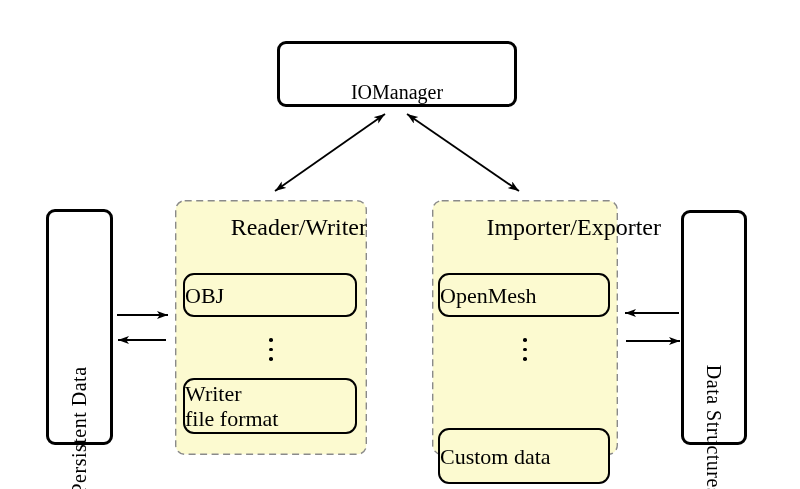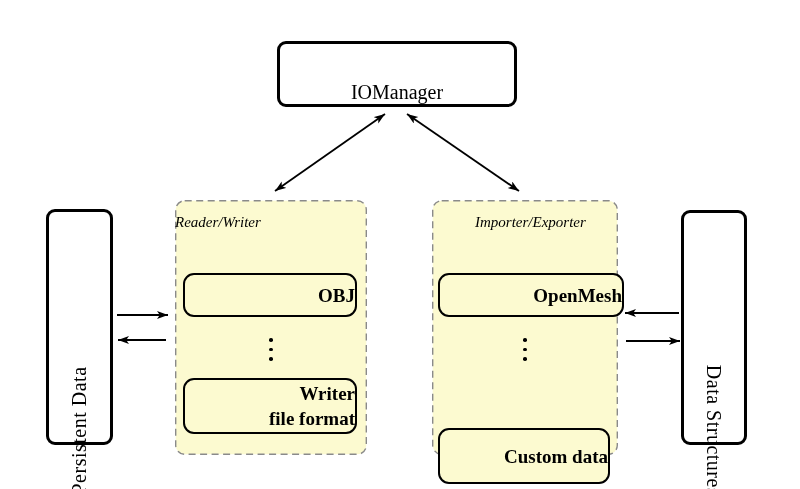--- a/index.html
+++ b/index.html
@@ -47,32 +47,30 @@
     font-size: 20px;
   }
   .inner-node {
     position: absolute;
     box-sizing: border-box;
     border: 2.5px solid var(--node-border, #000);
     border-radius: 11px;
     background: var(--group-fill, #FCFAD0);
     display: flex;
     flex-direction: column;
-    align-items: flex-end;
+    align-items: flex-start;
     justify-content: center;
-    font-size: 19px;
+    font-size: 22px;
     line-height: 25px;
     text-align: center;
-    font-weight: bold;
   }
   .group-title {
     position: absolute;
-    text-align: left;
-    font-size: 15px;
-    font-style: italic;
+    text-align: right;
+    font-size: 24px;
   }
   .vlabel-span {
     white-space: nowrap;
     font-size: 20px;
     letter-spacing: 0.5px;
   }
   .rot-ccw { transform: rotate(-90deg); }
   .rot-cw  { transform: rotate(90deg); }
   .dots {
     position: absolute;
@@ -137,21 +135,21 @@
     <span class="dot"></span>
   </div>
 
   <div class="inner-node" style="left:183px; top:378px; width:174px; height:56px;">
     <span>Writer</span>
     <span>file format</span>
   </div>
 
   <div class="group-title" style="left:432px; top:214px; width:186px;padding-left:43px;">Importer/Exporter</div>
 
-  <div class="inner-node" style="left:438px; top:273px; width:186px; height:44px;">
+  <div class="inner-node" style="left:438px; top:273px; width:172px; height:44px;">
     <span>OpenMesh</span>
   </div>
 
   <div class="dots" style="left:432px; top:338px; width:186px;">
     <span class="dot"></span>
     <span class="dot"></span>
     <span class="dot"></span>
   </div>
 
   <div class="inner-node" style="left:438px; top:380px; width:172px; height:56px;margin-top:48px;">

